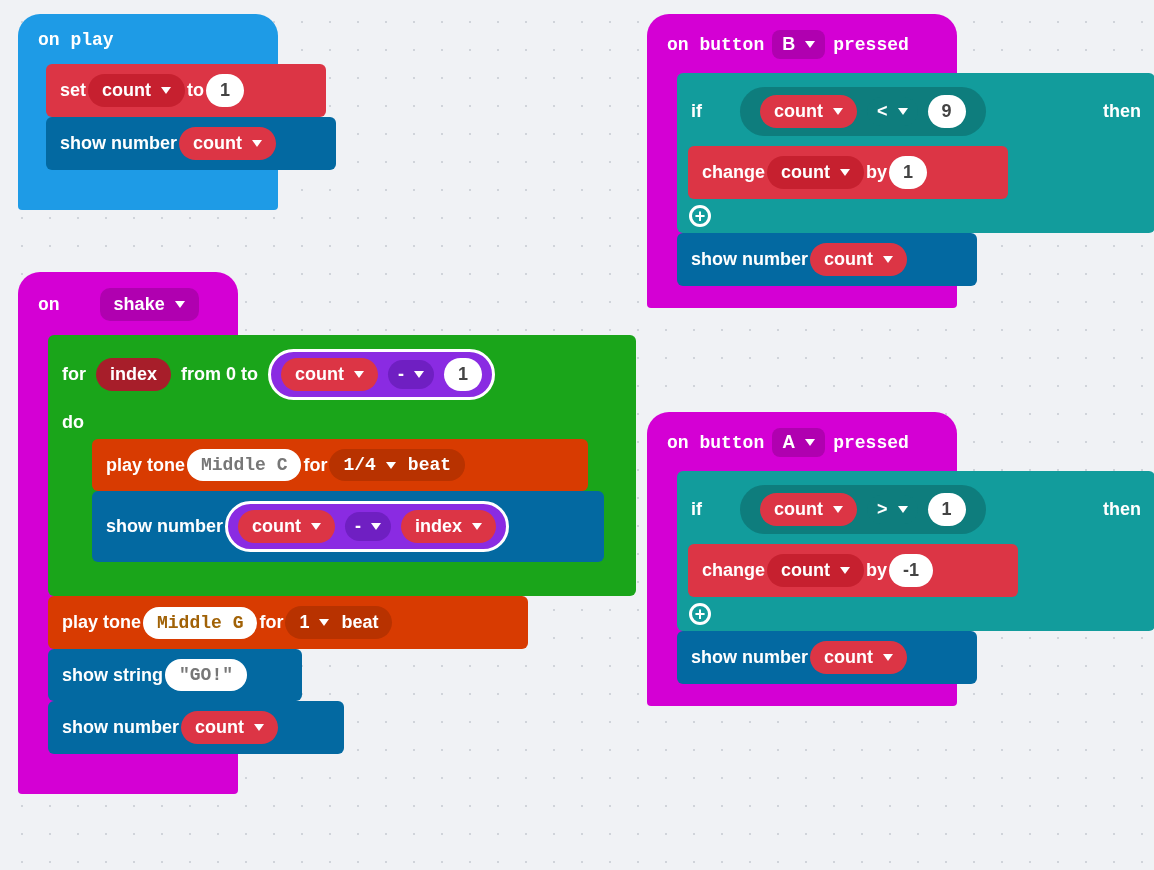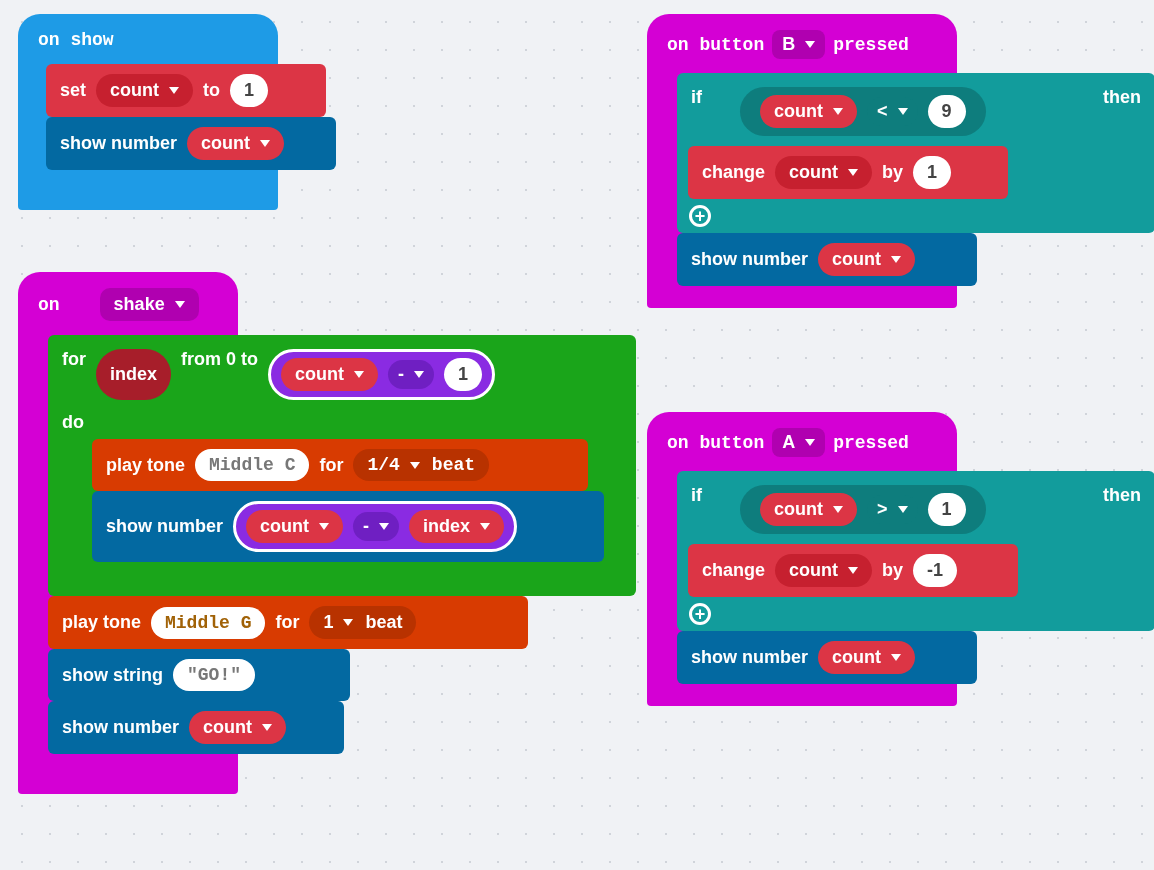--- a/index.html
+++ b/index.html
@@ -22,21 +22,21 @@
     position: absolute;
     border-radius: 22px 22px 4px 4px;
     padding: 12px 16px 16px 16px;
     min-width: 220px;
   }
   .hat-label { color:#fff; display:flex; align-items:center; gap:8px; padding:4px 4px 14px 4px; flex-wrap: wrap;}
   .stack { margin-left: 14px; }
   .stmt {
     border-radius: 6px;
     padding: 10px 14px;
-    display:flex; align-items:center; gap:10px;
+    display:flex; align-items:center; gap:2px;
     color:#fff;
     margin-top: 0px;
     min-height: 48px;
     flex-wrap: wrap;
   }
   .stmt + .stmt { margin-top: 0px; }
   
   .c-blue    { background:#1e9be6; }
   .c-magenta { background:#d400d4; }
   .c-red     { background:#dc3545; }
@@ -72,21 +72,21 @@
     background:#8a2be2; border:3px solid #fff;
   }
 
   
   .cblock {
     border-radius:6px;
     color:#fff;
     padding-top:10px;
   }
   .cblock-head {
-    display:flex; gap:10px; padding:4px 14px 10px 14px;
+    display:flex; align-items:center; gap:10px; padding:4px 14px 10px 14px;
     min-height: 48px;
     flex-wrap: wrap;
   }
   .cblock-body {
     margin-left:11px;
     background:transparent;
   }
   .cblock-foot {
     height:28px;
     display:flex; align-items:center; padding-left:12px;
@@ -106,21 +106,21 @@
 
   
   .tail { height:30px; }
 
 </style>
 </head>
 <body>
 
 <div class="hat-block c-blue" style="left:18px; top:14px; width:260px; padding-bottom:40px;">
   <div class="hat-label">
-    <span class="mono">on show</span>
+    <span class="mono">on play</span>
   </div>
   <div class="stack">
 
     <div class="stmt c-red" style="width:280px; margin-left:-2px;">
       <span>set</span>
       <span class="pill pill-red">
         <span>count</span>
         <span class="chev"></span>
       </span>
       <span>to</span>
@@ -274,21 +274,21 @@
         <span>Middle G</span>
       </span>
       <span>for</span>
       <span class="pill" style="background:#b83200;">
         <span>1</span>
         <span class="chev"></span>
         <span style="margin-left:6px;">beat</span>
       </span>
     </div>
 
-    <div class="stmt b-blue" style="width:302px;">
+    <div class="stmt b-blue" style="width:254px;">
       <span>show string</span>
       <span class="pill pill-white mono" style="color:#777;">
         <span>"GO!"</span>
       </span>
     </div>
 
     <div class="stmt b-blue" style="width:296px;">
       <span>show number</span>
       <span class="pill" style="background:#dc3545;">
         <span>count</span>

